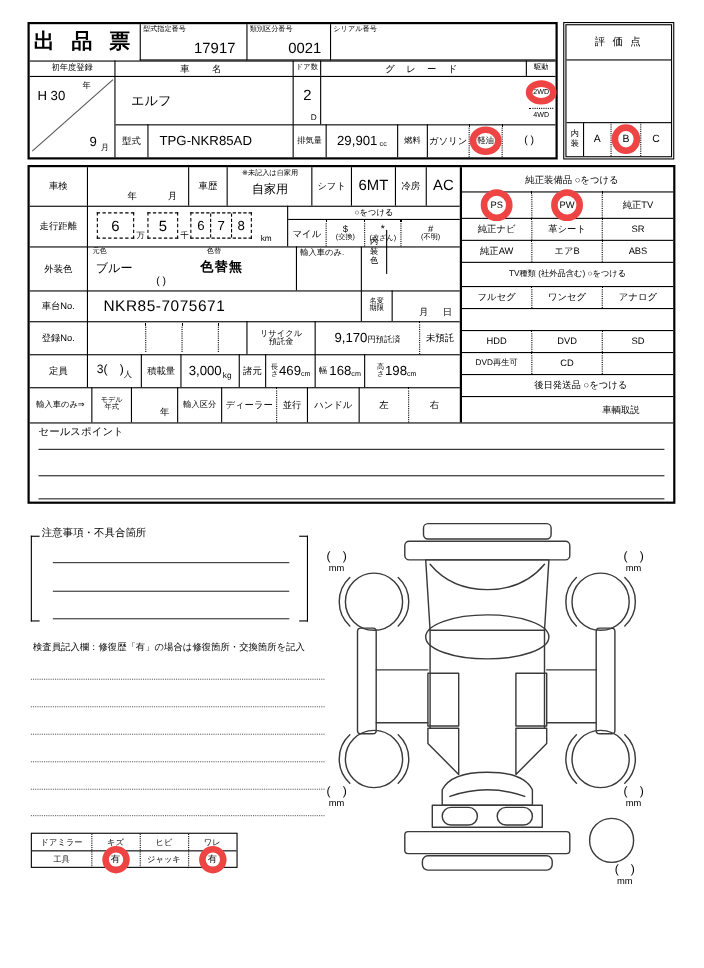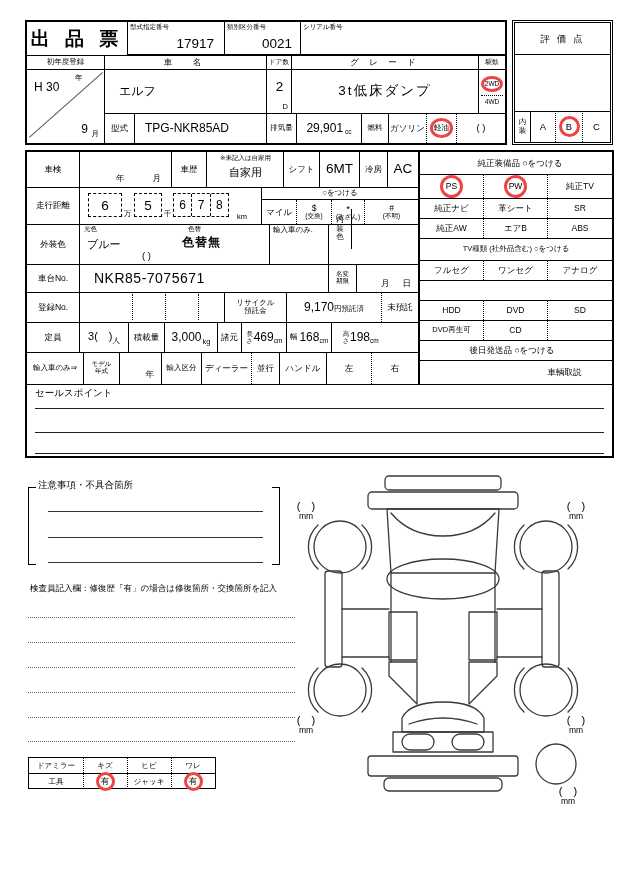--- a/index.html
+++ b/index.html
@@ -8,21 +8,21 @@
   .c{position:absolute;box-sizing:border-box;display:flex;align-items:center;justify-content:center;line-height:1.05;text-align:center}
   .s{position:absolute;box-sizing:border-box;line-height:1.05}
   .br{border-right:1px solid #000}
   .brd{border-right:1px dotted #000}
   .bb{border-bottom:1px solid #000}
   .hl{position:absolute;height:0;border-top:1px solid #000}
   .vd{position:absolute;width:0;border-left:1px dotted #000}
   .f6{font-size:6.5px}.f7{font-size:7.5px}.f8{font-size:8.5px}.f9{font-size:9.5px}
   .f11{font-size:11px}.f12{font-size:12px}.f13{font-size:13.5px}
   .stk{flex-direction:column}
-  .circ{display:inline-flex;align-items:center;justify-content:center;border:3px solid #ef4444;border-radius:50%;line-height:1}
+  .circ{display:inline-flex;align-items:center;justify-content:center;border:6px solid #ef4444;border-radius:50%;line-height:1}
   .dash{position:absolute;box-sizing:border-box;border:1px dashed #000;display:flex;align-items:center;justify-content:center}
   .box{position:absolute;box-sizing:border-box}
   .sline{position:absolute;height:0;border-top:1.5px solid #222}
   .dline{position:absolute;height:0;border-top:1px dotted #666}
   .cline{position:absolute;height:0;border-top:1px solid #333}
 </style>
 </head>
 <body>
 
 <div class="box" style="left:25px;top:20px;width:482px;height:125px;border:2px solid #000">
@@ -52,21 +52,20 @@
     <div class="s f12" style="left:7px;top:12px">H 30</div>
     <div class="s f7" style="left:48px;top:5px">年</div>
     <div class="s f12" style="right:16px;bottom:7px">9</div>
     <div class="s f7" style="right:5px;bottom:5px">月</div>
   </div>
   <div class="c f12 br" style="left:78px;top:47px;width:162px;height:44px;justify-content:flex-start;padding-left:14px">エルフ</div>
   <div class="box br" style="left:240px;top:47px;width:25px;height:44px">
     <div class="c f13" style="left:0;top:0;width:25px;height:36px">2</div>
     <div class="s f7" style="right:3px;bottom:2px">D</div>
   </div>
-  <div class="c f13 br" style="left:265px;top:47px;width:187px;height:44px;letter-spacing:2px">3t低床ダンプ</div>
   <div class="c stk" style="left:452px;top:47px;width:26px;height:44px">
     <span class="circ f6" style="padding:2px 1px">2WD</span>
     <span class="s" style="position:static;width:22px;border-top:1px dotted #000;margin:3px 0"></span>
     <span class="f6">4WD</span>
   </div>
   <div class="hl" style="left:78px;top:91px;width:400px"></div>
 
   <div class="c f8 br" style="left:78px;top:91px;width:30px;height:30px">型式</div>
   <div class="c f12 br" style="left:108px;top:91px;width:132px;height:30px;justify-content:flex-start;padding-left:10px">TPG-NKR85AD</div>
   <div class="c f7 br" style="left:240px;top:91px;width:30px;height:30px">排気量</div>
@@ -266,21 +265,21 @@
     <div class="c f7" style="left:0;top:86px;width:192px;height:22px">TV種類 (社外品含む) ○をつける</div>
     <div class="c f8 brd" style="left:0;top:108px;width:64px;height:20px">フルセグ</div>
     <div class="c f8 brd" style="left:64px;top:108px;width:64px;height:20px">ワンセグ</div>
     <div class="c f8" style="left:128px;top:108px;width:64px;height:20px">アナログ</div>
     <div class="c f8 brd" style="left:0;top:148px;width:64px;height:20px">HDD</div>
     <div class="c f8 brd" style="left:64px;top:148px;width:64px;height:20px">DVD</div>
     <div class="c f8" style="left:128px;top:148px;width:64px;height:20px">SD</div>
     <div class="c f7 brd" style="left:0;top:168px;width:64px;height:20px">DVD再生可</div>
     <div class="c f8 brd" style="left:64px;top:168px;width:64px;height:20px">CD</div>
     <div class="c f8" style="left:128px;top:168px;width:64px;height:20px"></div>
-    <div class="c f8" style="left:0;top:188px;width:184px;height:20px">後日発送品 ○をつける</div>
+    <div class="c f8" style="left:16px;top:188px;width:184px;height:20px">後日発送品 ○をつける</div>
     <div class="c f8" style="left:97px;top:208px;width:95px;height:24px">車輌取説</div>
   </div>
 </div>
 
 <div class="s f9" style="left:38px;top:480px">注意事項・不具合箇所</div>
 <div class="box" style="left:28px;top:487px;width:8px;height:78px;border-left:1.5px solid #000;border-top:1.5px solid #000;border-bottom:1.5px solid #000"></div>
 <div class="box" style="left:272px;top:487px;width:8px;height:78px;border-right:1.5px solid #000;border-top:1.5px solid #000;border-bottom:1.5px solid #000"></div>
 <div class="cline" style="left:48px;top:511px;width:215px"></div>
 <div class="cline" style="left:48px;top:537px;width:215px"></div>
 <div class="cline" style="left:48px;top:562px;width:215px"></div>

